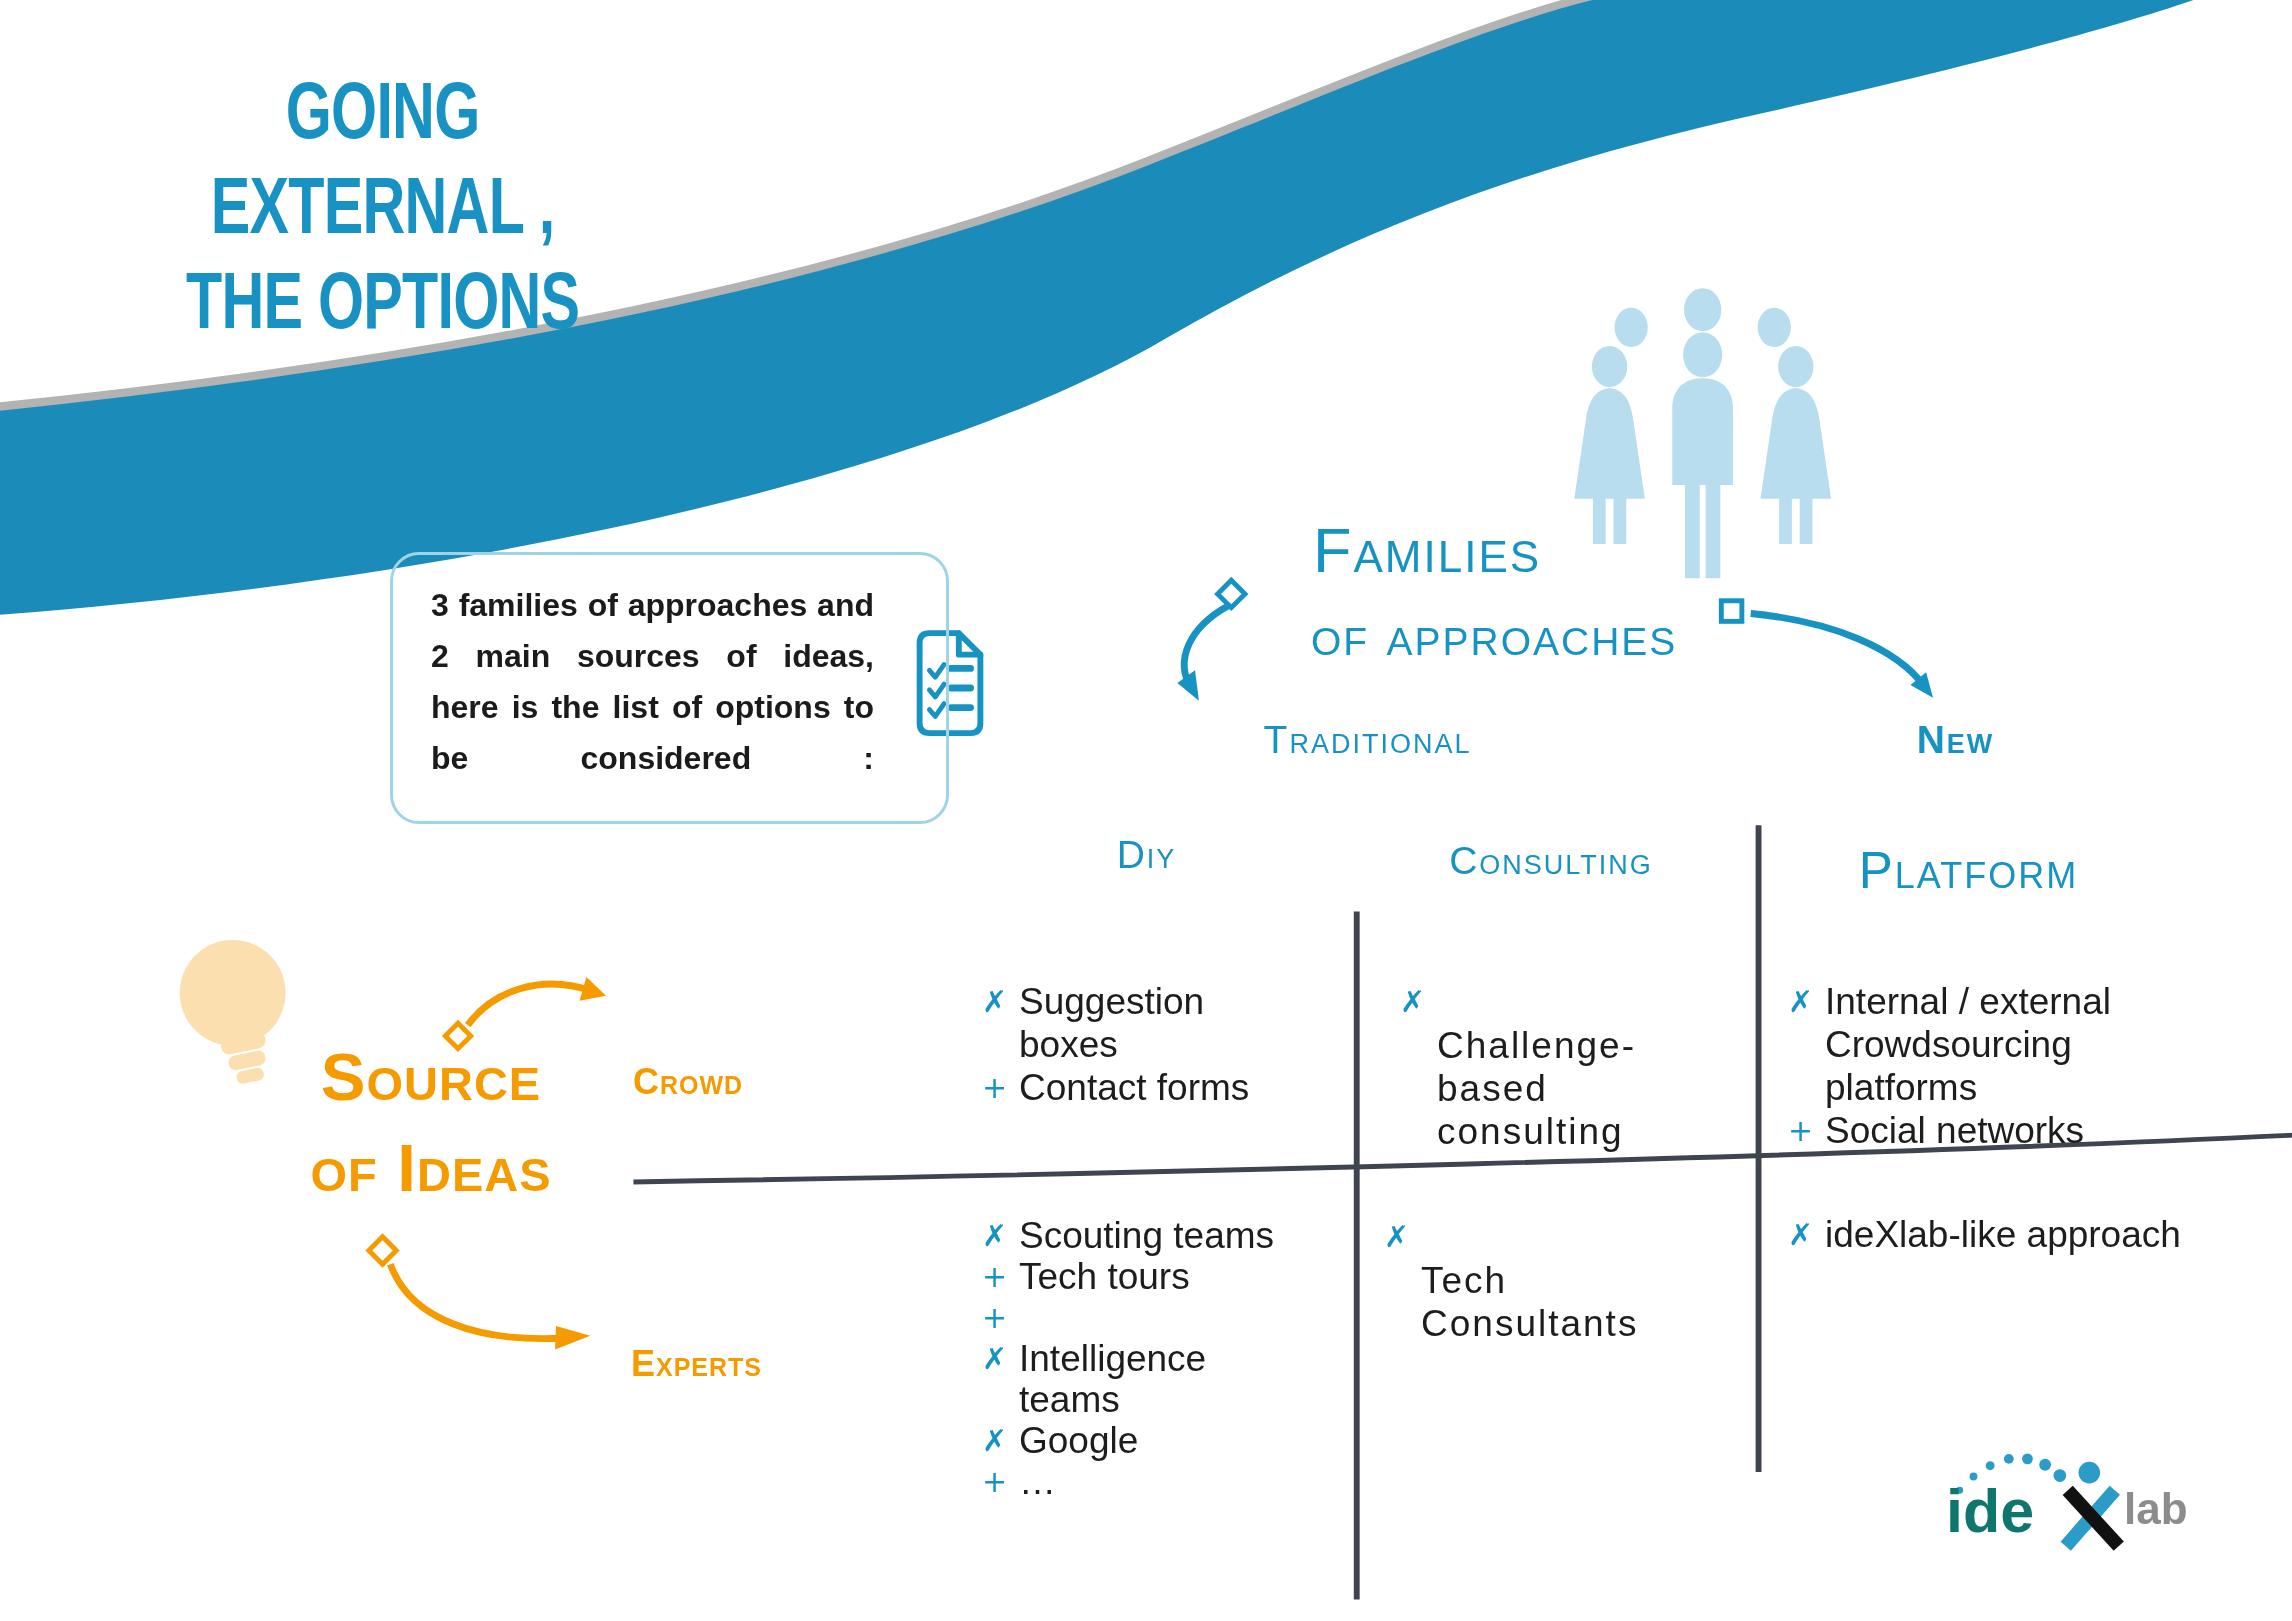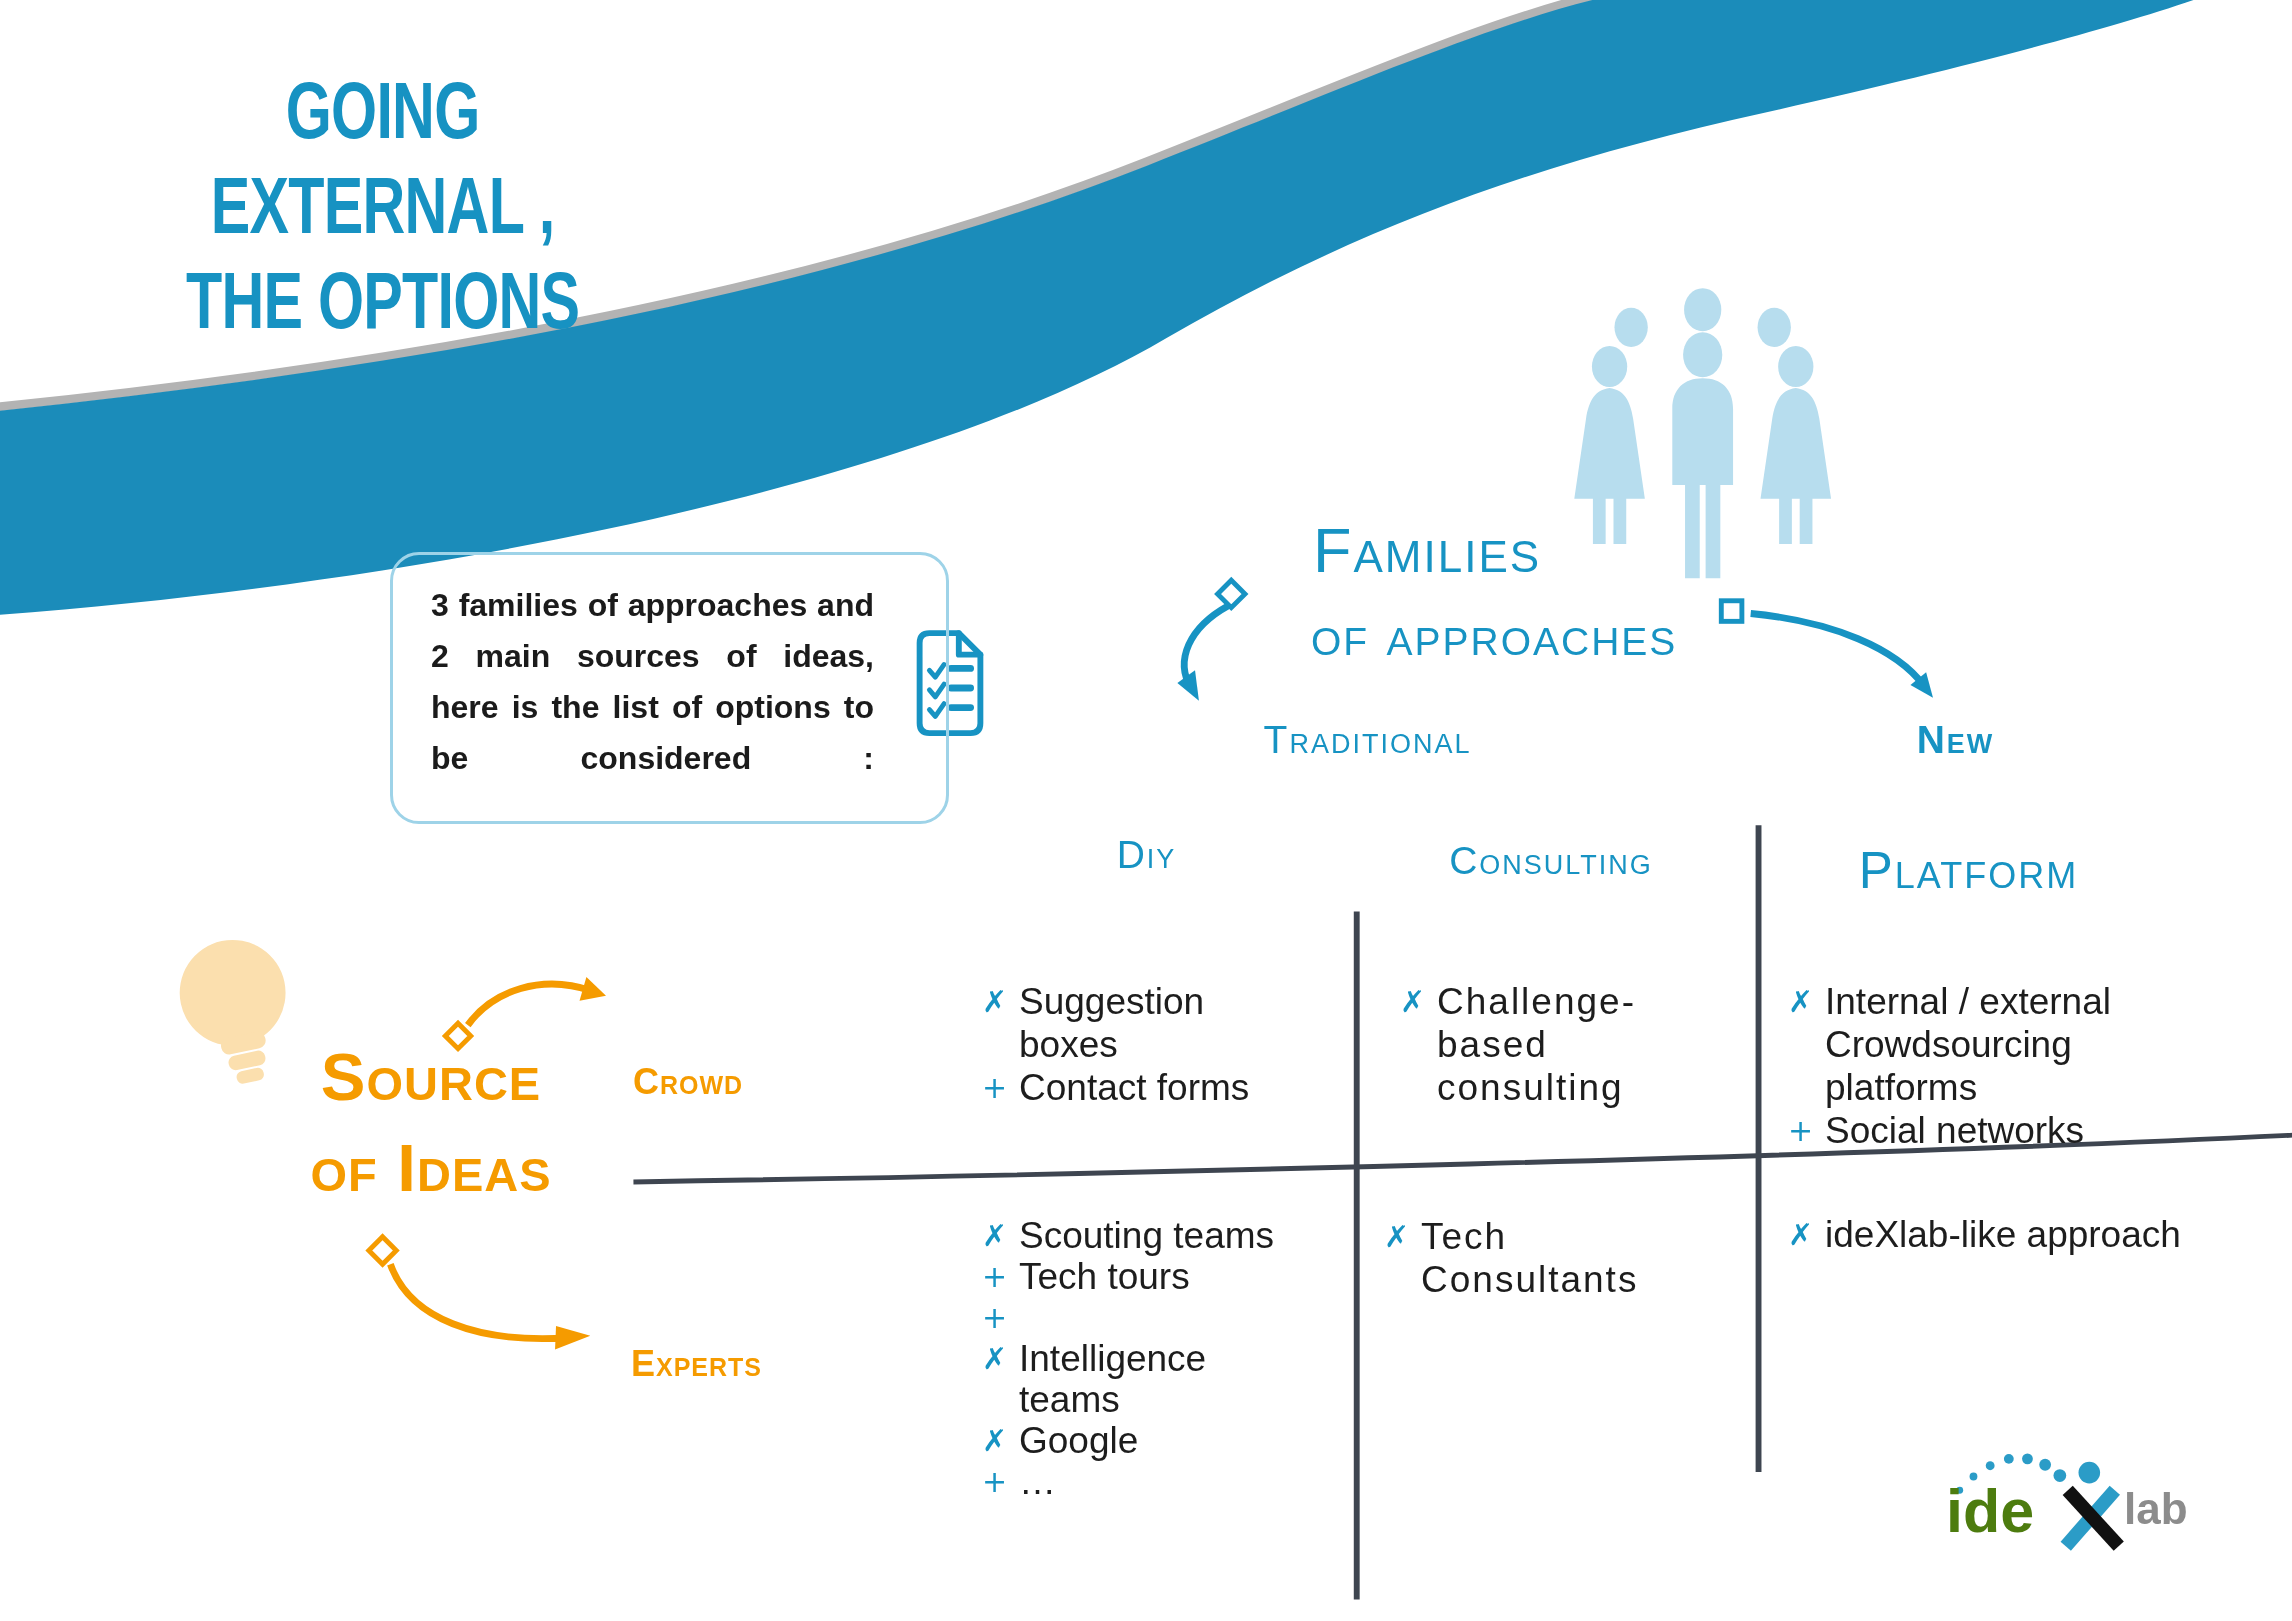--- a/index.html
+++ b/index.html
@@ -32,31 +32,31 @@
                 font-variant:small-caps;color:#F59B00;}
   .crowd{left:633px;top:1029px;font-size:36px;font-weight:600;font-variant:small-caps;letter-spacing:1px;}
   .experts{left:631px;top:1311px;font-size:36px;font-weight:600;font-variant:small-caps;letter-spacing:1px;}
   
   .cell{font-size:37px;line-height:43px;color:#1d1d1d;z-index:2;}
   .cell .row{display:flex;align-items:flex-start;}
   .bullet{flex:0 0 37px;color:#1793C3;font-size:30px;line-height:43px;
           font-family:"DejaVu Sans", sans-serif;}
   .itext{flex:1 1 auto;}
   .just .itext{text-align:justify;}
-  .sp1 .itext{letter-spacing:2px;}
+  .sp1 .itext{letter-spacing:2px;margin-top:44px;}
   .c-crowd-diy{left:982px;top:980px;width:323px;}
   .c-crowd-consulting{left:1400px;top:980px;width:260px;}
   .c-crowd-platform{left:1788px;top:980px;width:323px;}
   .c-experts-diy{left:982px;top:1215px;width:323px;line-height:41px;}
   .c-experts-diy .bullet{line-height:41px;}
   .c-experts-consulting{left:1384px;top:1215px;width:333px;}
   .c-experts-platform{left:1788px;top:1213px;width:412px;}
   
   .logo{left:1946px;top:1443px;width:265px;height:123px;z-index:2;}
-  .logo-ide{position:absolute;left:0px;top:33px;font-size:61px;font-weight:bold;color:#4d7c0f;letter-spacing:0px;}
+  .logo-ide{position:absolute;left:0px;top:33px;font-size:61px;font-weight:bold;color:#0f766e;letter-spacing:0px;}
   .logo-lab{position:absolute;left:178px;top:41px;font-size:44px;font-weight:bold;color:#8C8C8C;}
 </style>
 </head>
 <body>
 
 <svg id="bgsvg" width="2293" height="1621" viewBox="0 0 2339 1654">
 
   <path d="M -10,416 C 420,372 840,295 1170,165 C 1390,78 1530,16 1650,-10" fill="none" stroke="#B3B3B3" stroke-width="9"></path>
 
   <path d="M -10,420 C 420,376 840,299 1170,169 C 1390,82 1530,20 1650,-6

